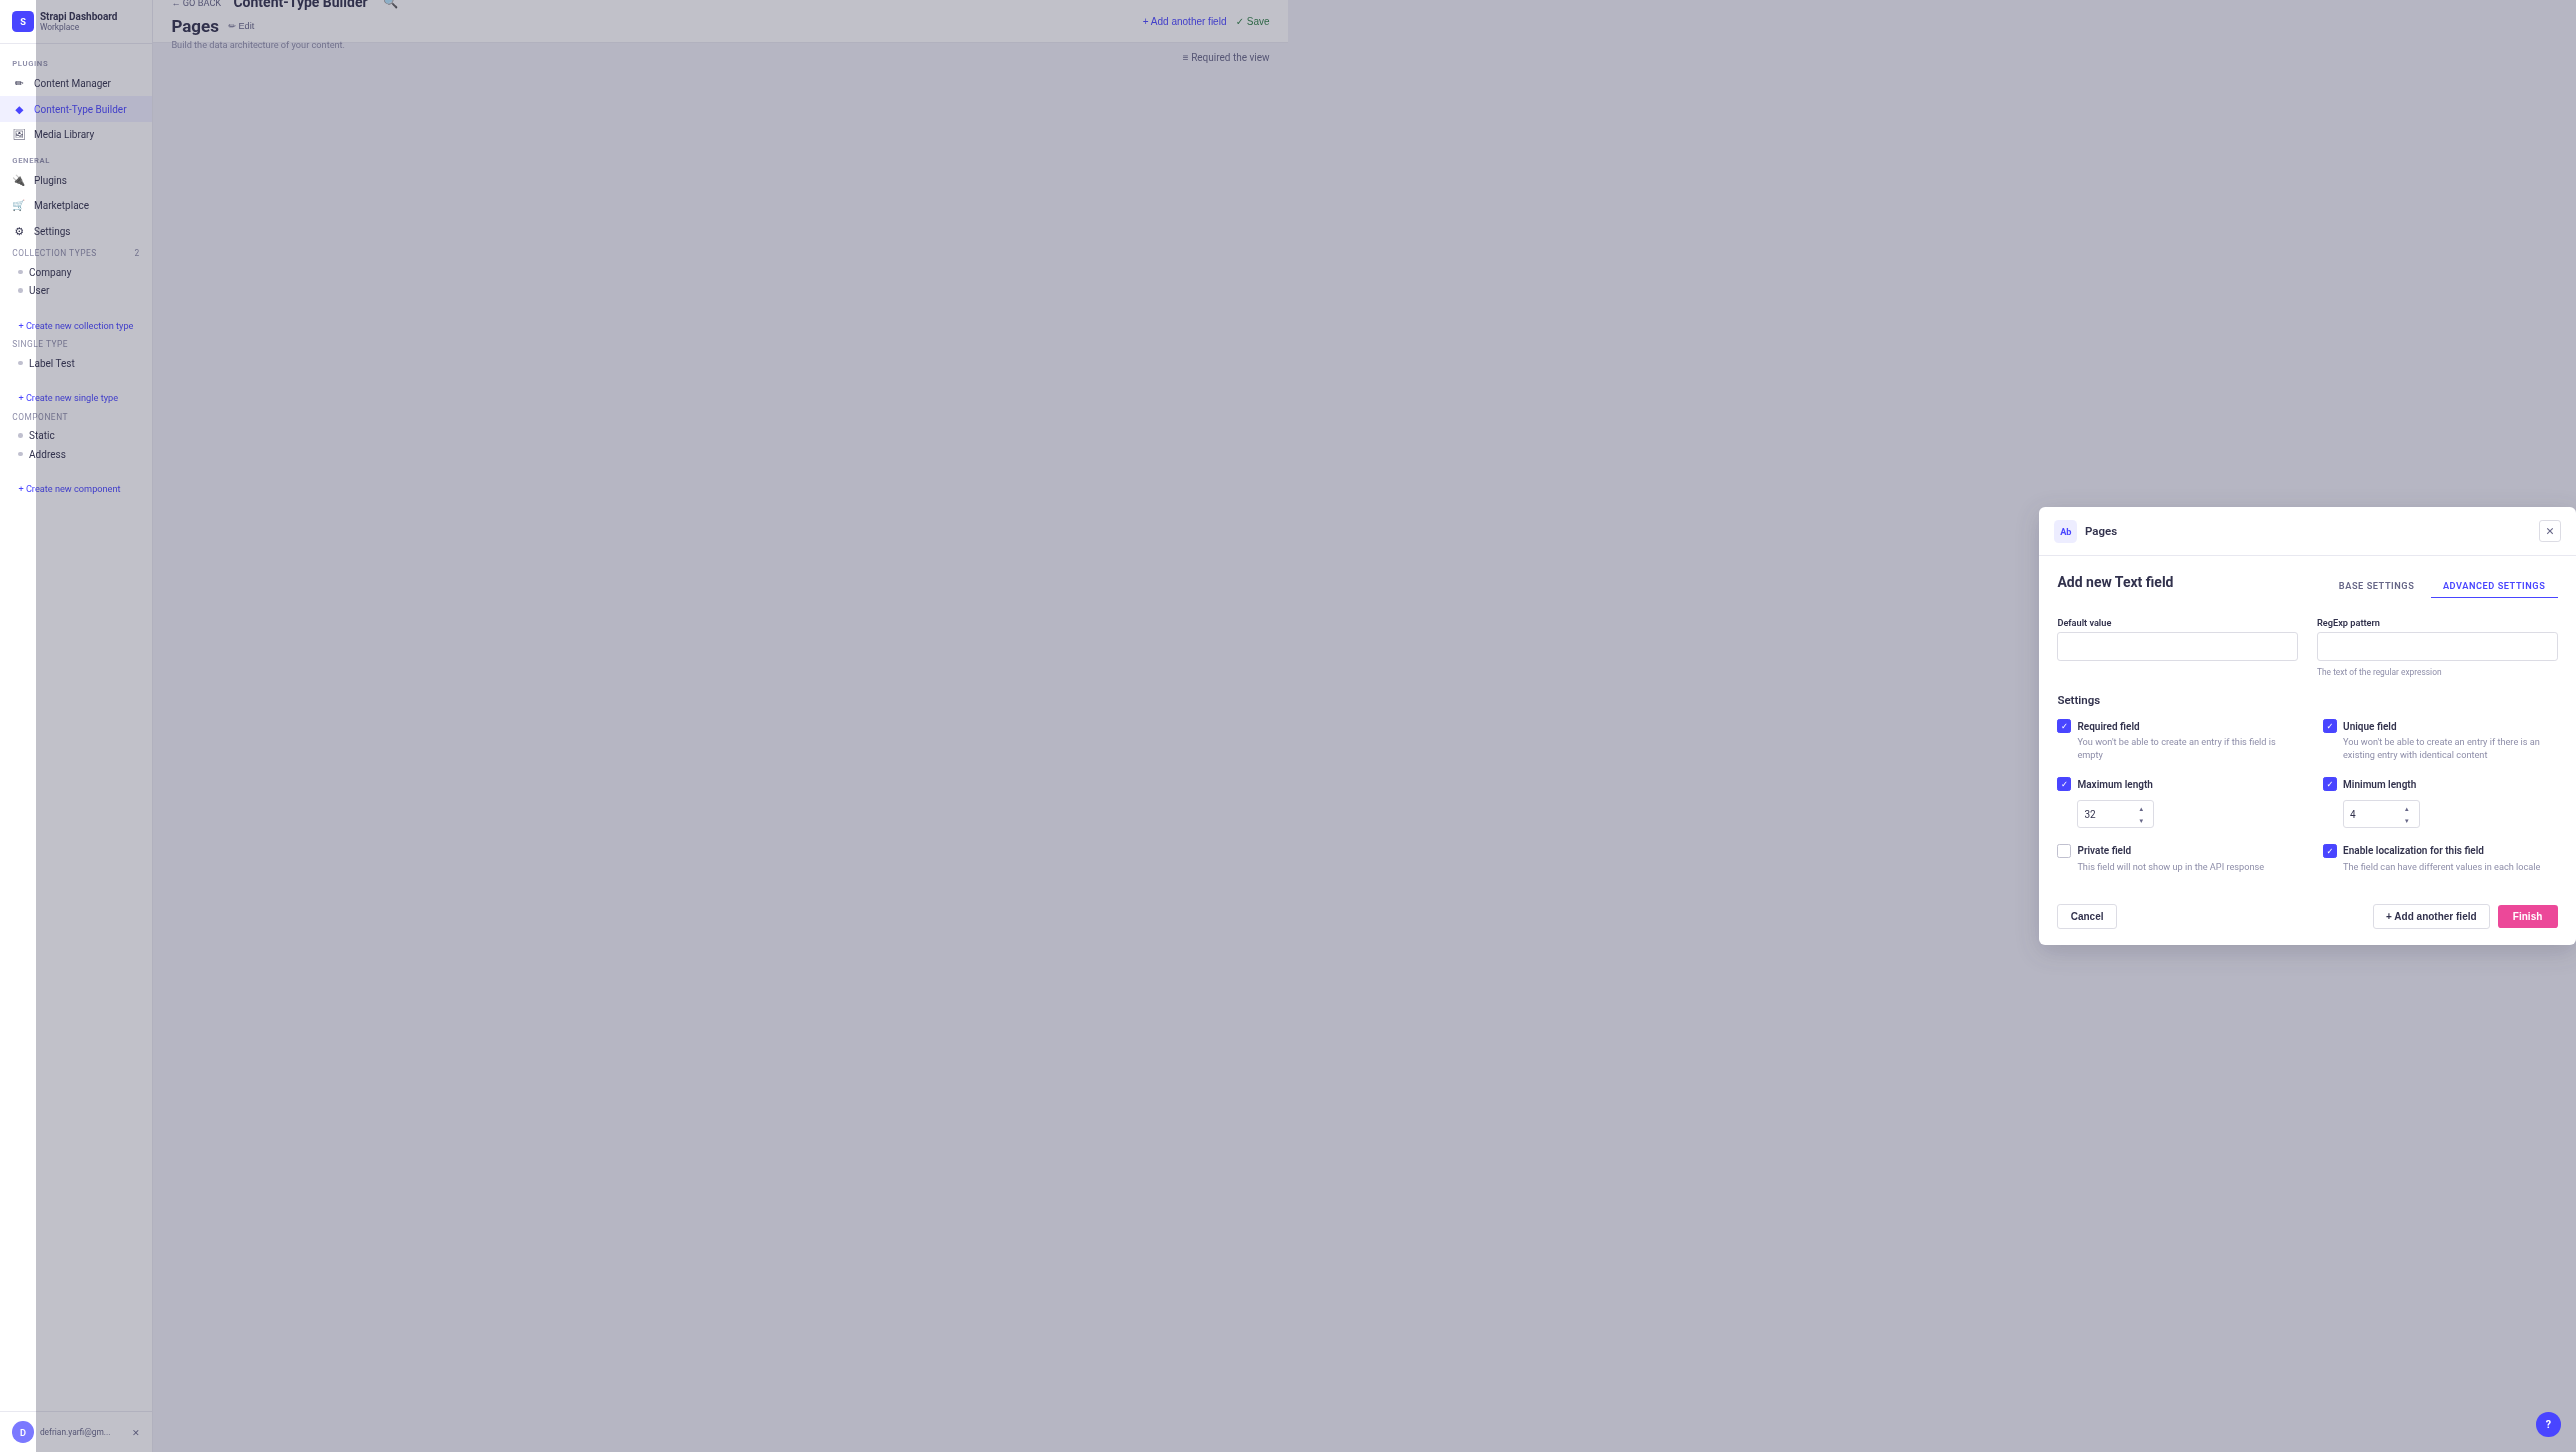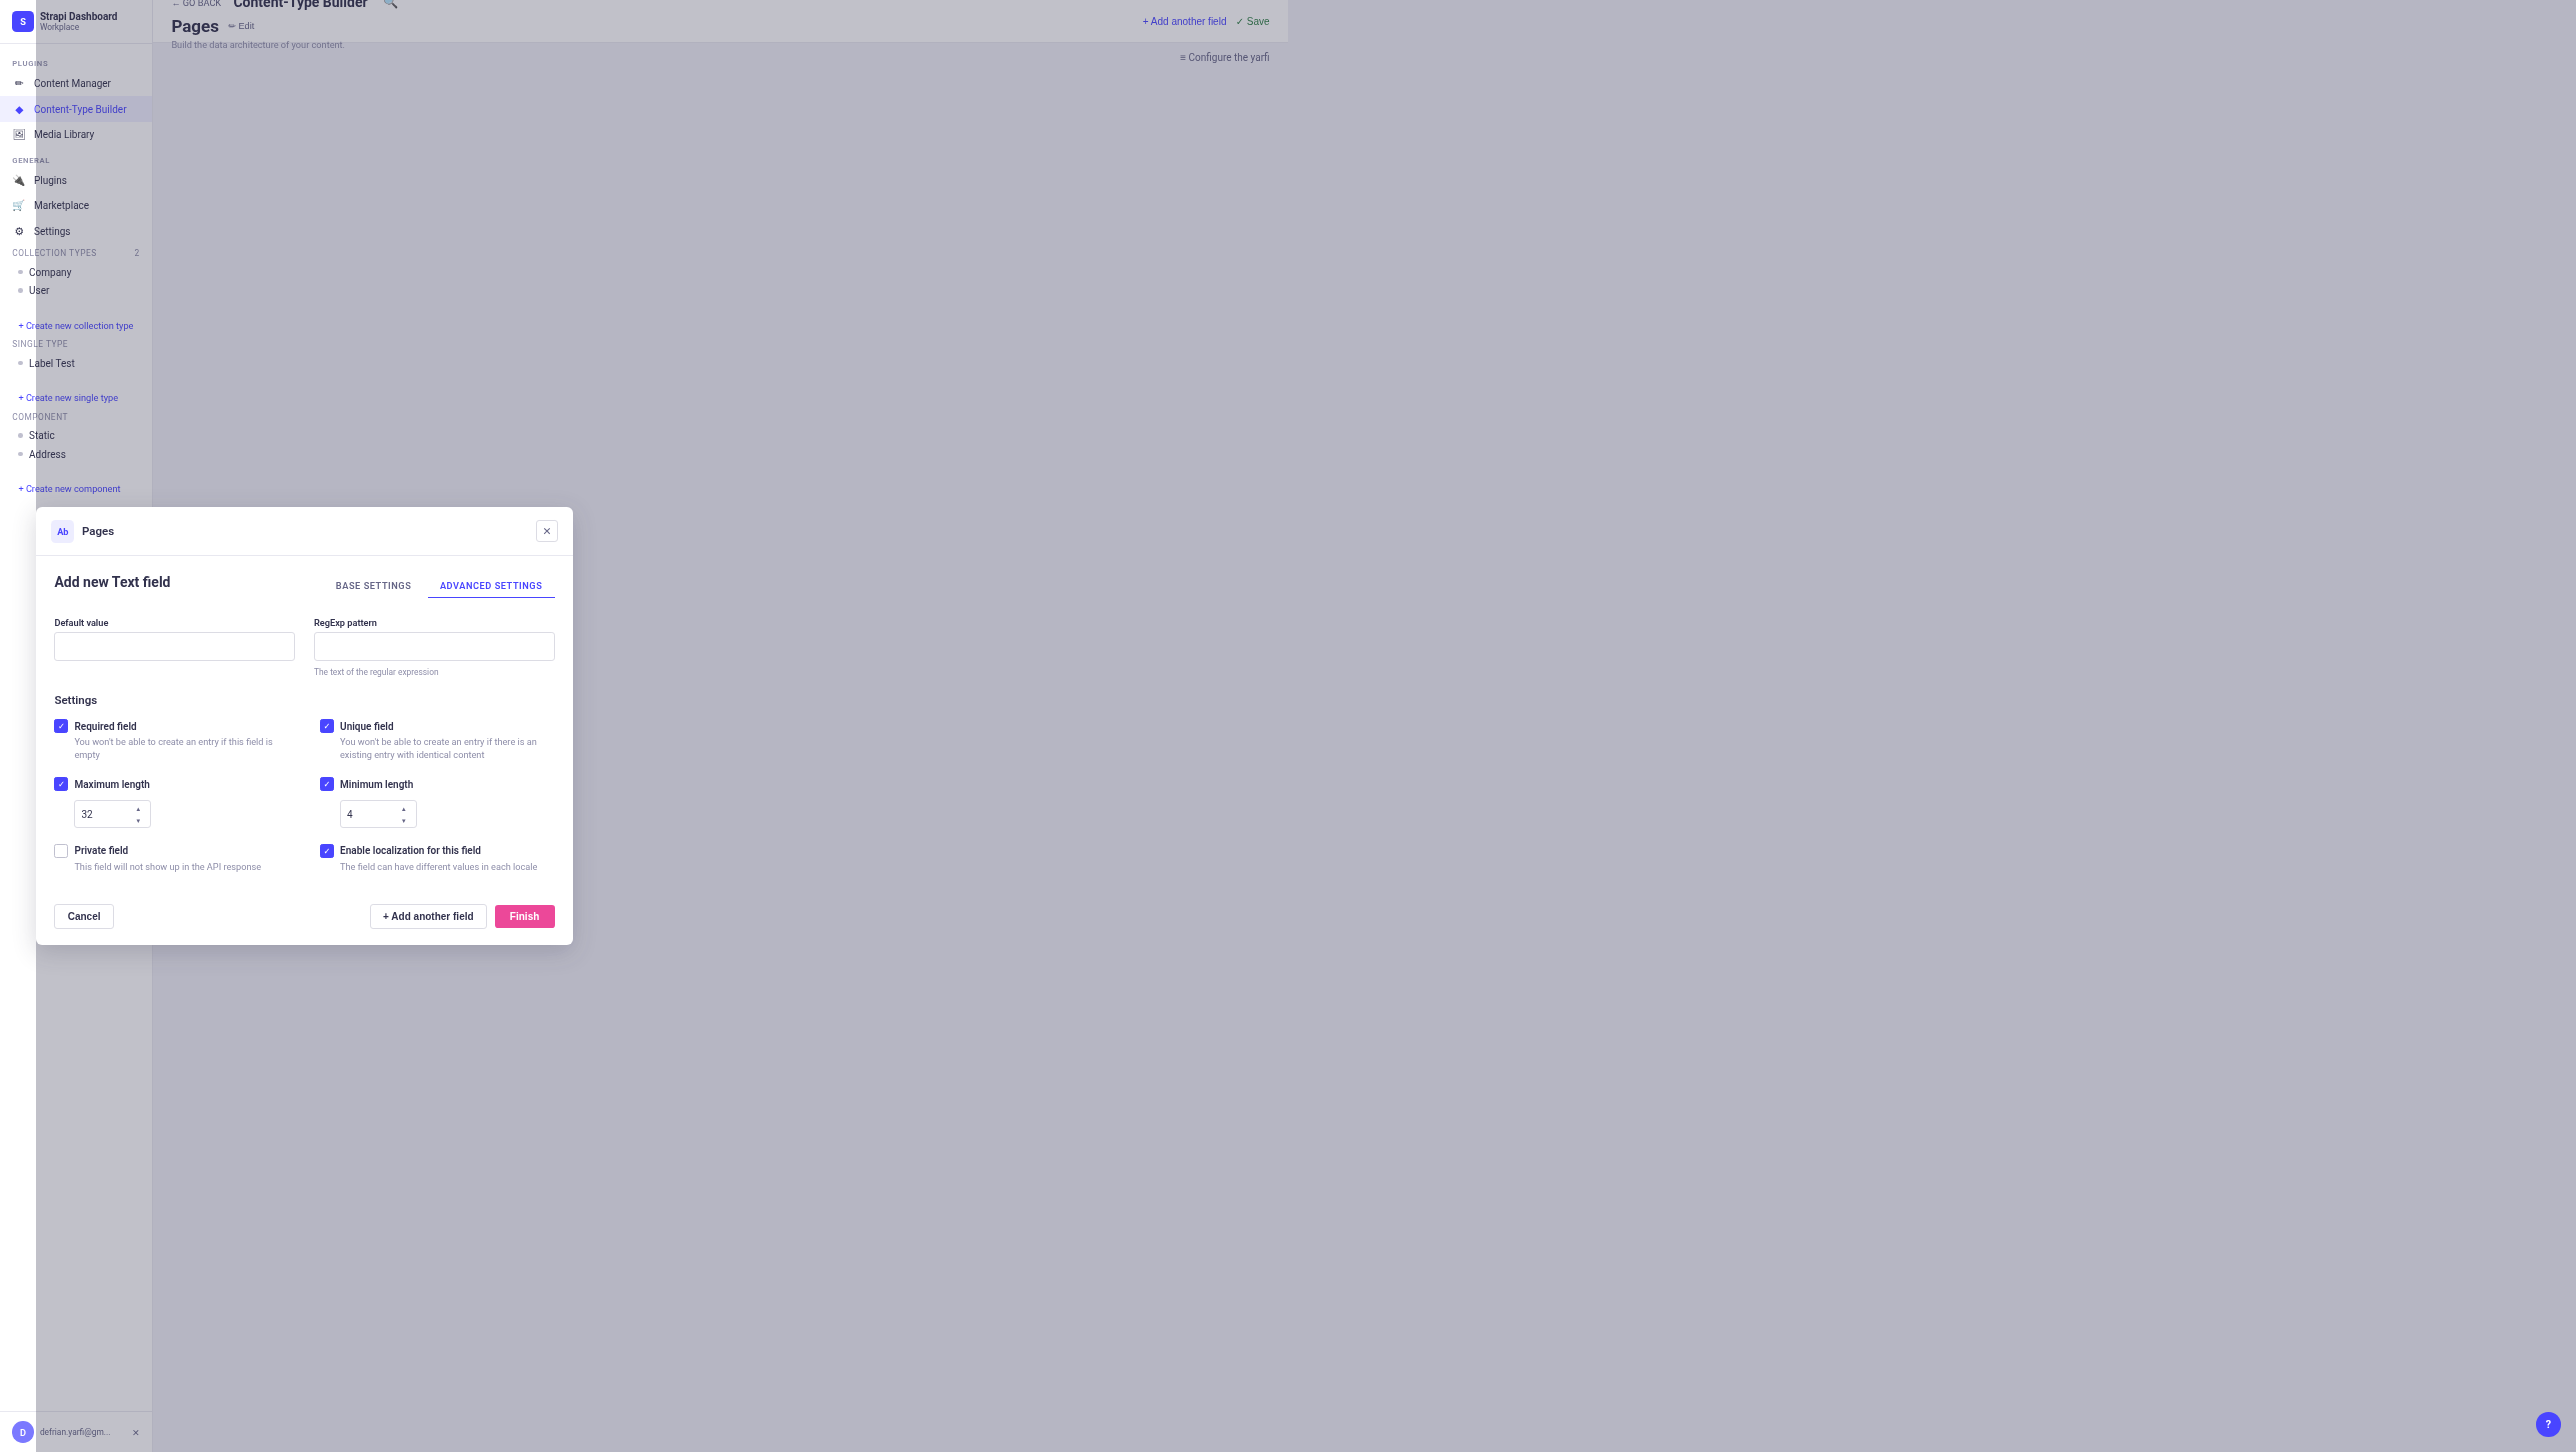--- a/index.html
+++ b/index.html
@@ -185,21 +185,21 @@
     }
 
     
     .overlay {
       position: fixed;
       inset: 0;
       background: rgba(50,50,77,0.3);
       z-index: 100;
       display: flex;
       align-items: center;
-      justify-content: flex-start;
+      justify-content: flex-end;
       margin-left: 36px;
     }
 
     
     .modal {
       background: #fff;
       border-radius: 6.1px;
       width: 537px;
       max-height: 90vh;
       overflow-y: auto;
@@ -608,21 +608,21 @@
       </div>
       <div style="font-size:9.2px;color:#8e8ea9;">Build the data architecture of your content.</div>
     </div>
     <div class="topbar-actions">
       <button class="btn-add-field">+ Add another field</button>
       <button class="btn-save">✓ Save</button>
     </div>
   </div>
 
   <div class="page-body">
-    <span class="configure-view">≡ Configure the yarfi</span>
+    <span class="configure-view">≡ Required the view</span>
   </div>
 </div>
 
 <div class="overlay">
   <div class="modal">
 
     <div class="modal-header">
       <div class="modal-icon">Ab</div>
       <span class="modal-title-text">Pages</span>
       <button class="modal-close">✕</button>

